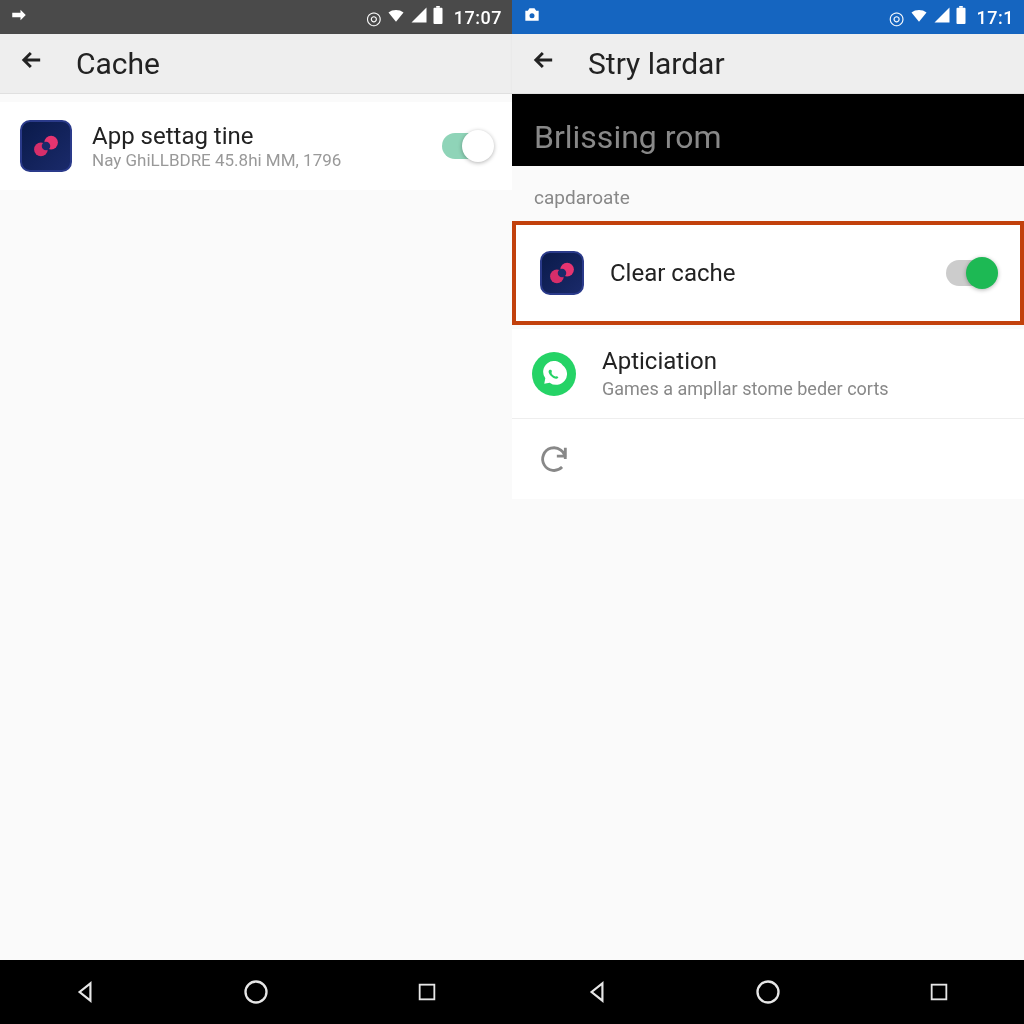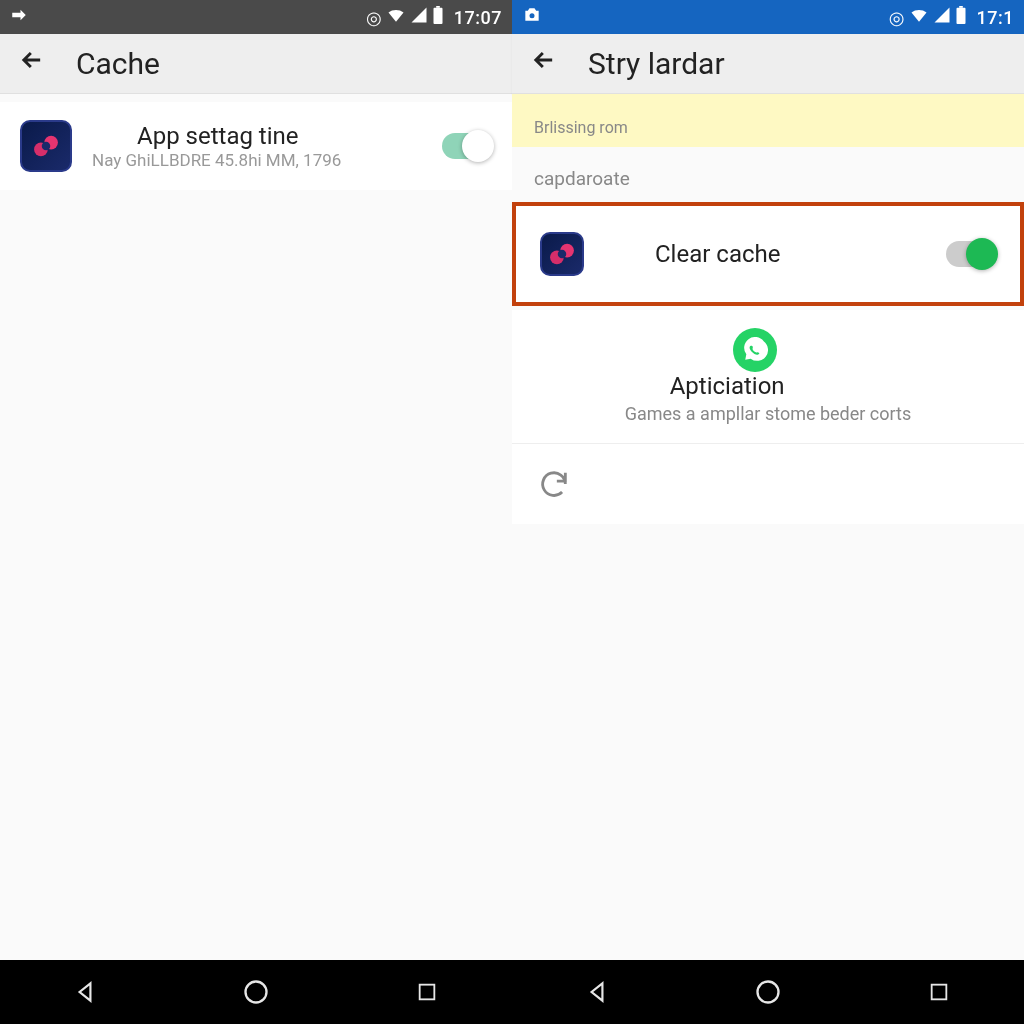--- a/index.html
+++ b/index.html
@@ -23,39 +23,39 @@
   .content { flex: 1; background: #fafafa; overflow: hidden; }
   
   
   .row { display: flex; align-items: center; padding: 18px 20px; background: #fff; position: relative; }
   .row .icon { width: 52px; height: 52px; border-radius: 10px; margin-right: 20px; flex-shrink: 0; display:flex; align-items:center; justify-content:center; }
   .row .icon.app { background: linear-gradient(135deg,#0a1a4a,#1a2a6a); border: 2px solid #2a3a8a; }
   .row .icon.app svg { width: 34px; height: 34px; }
   .row .icon.whatsapp { background: #25d366; border-radius: 50%; color:#fff; }
   .row .icon.storage { color: #888; }
   .row .text { flex: 1; min-width: 0; }
-  .row .title { font-size: 24px; color: #222; margin-left: 45px; }
+  .row .title { font-size: 24px; color: #222; }
   .row .sub { font-size: 18px; color: #888; margin-top: 2px; line-height: 1.3; }
   .row .sub2 { font-size: 17px; color: #999; }
   
   
   .toggle { width: 50px; height: 26px; border-radius: 13px; position: relative; flex-shrink: 0; }
   .toggle.on-left { background: #8fd4b8; }
   .toggle.on-left .knob { position:absolute; right:-2px; top:-3px; width:32px; height:32px; border-radius:50%; background:#fff; box-shadow:0 1px 4px rgba(0,0,0,0.3); }
   .toggle.on-right { background: #ccc; }
   .toggle.on-right .knob { position:absolute; right:-2px; top:-3px; width:32px; height:32px; border-radius:50%; background:#1db954; box-shadow:0 1px 4px rgba(0,0,0,0.3); }
   
   
-  .section-header { padding: 24px 22px 10px 22px; font-size: 16px; color: #888; background: #fef9c3; }
+  .section-header { padding: 24px 22px 10px 22px; font-size: 32px; color: #888; background: #000000; }
   .section-label { padding: 20px 22px 8px 22px; font-size: 19px; color: #888; background: #fafafa; }
   
   
   .row.highlight { border: 4px solid #c2410c; margin: 4px 0; padding: 26px 24px; }
   .row.small-icon .icon { width: 44px; height: 44px; margin-right: 26px; }
-  .row.divider-bottom { border-bottom: 1px solid #eee; flex-direction: column; }
+  .row.divider-bottom { border-bottom: 1px solid #eee; }
   
   
   .navbar { height: 64px; background: #000; display:flex; align-items:center; justify-content:space-around; }
   .navbar .btn { color:#fff; opacity:0.9; display:flex; align-items:center; justify-content:center; width:60px; height:40px; }
 </style>
 </head>
 <body>
 
 <div class="screen">
   <div class="statusbar dark">

